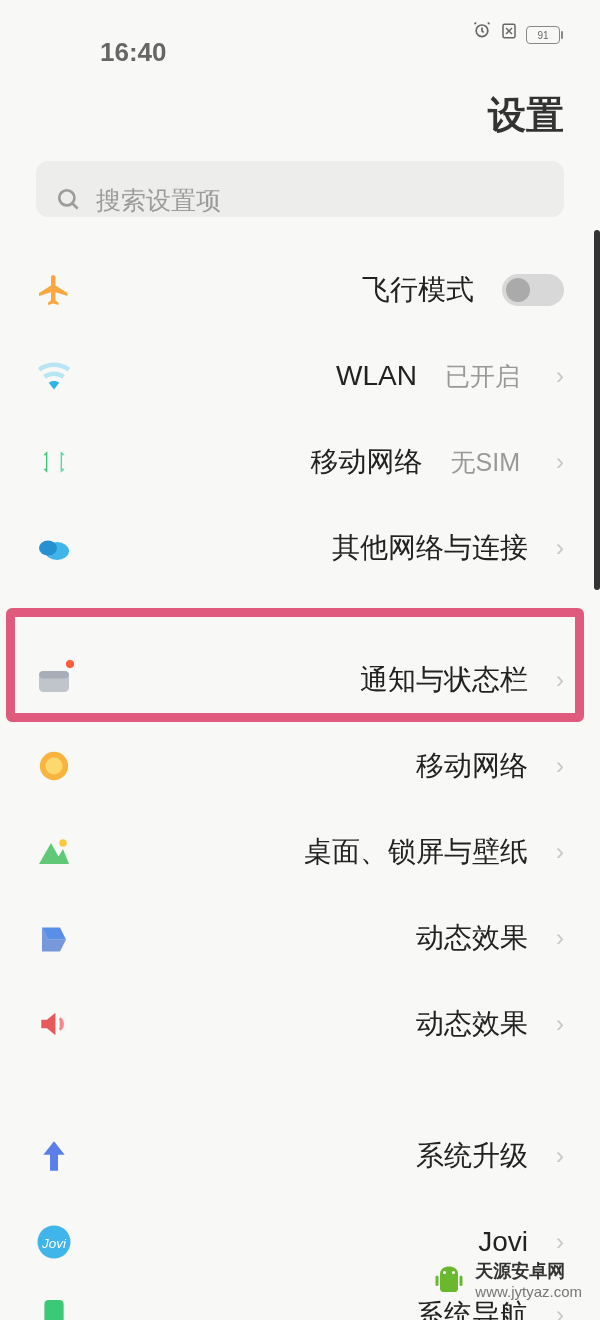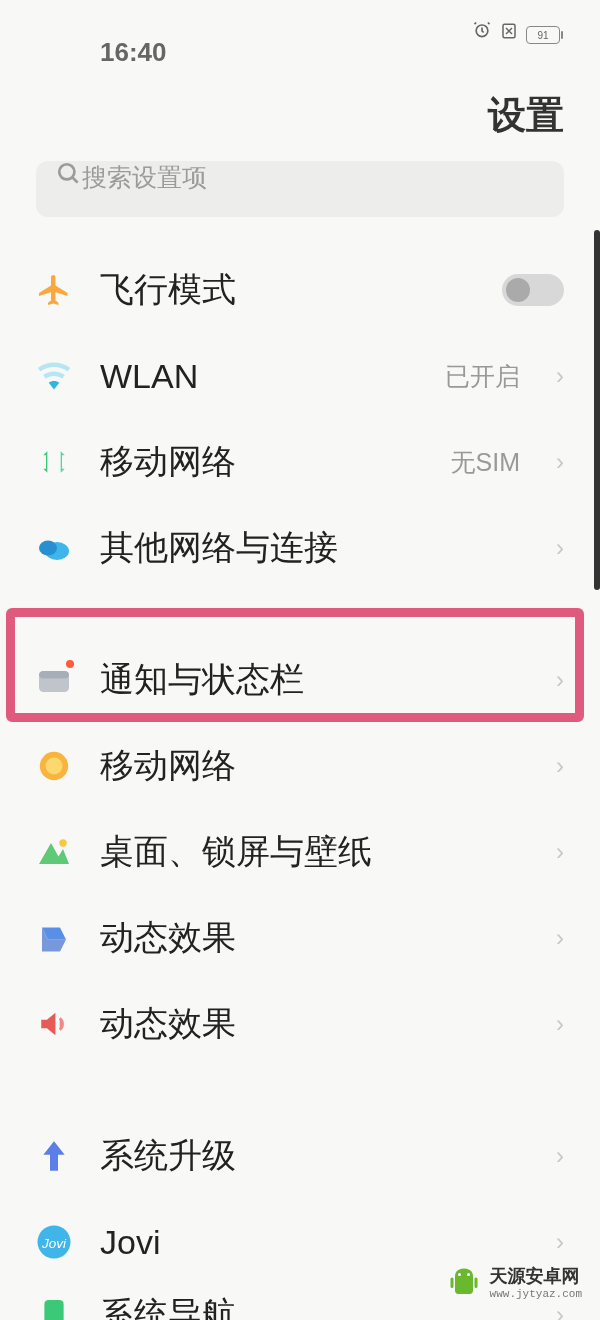--- a/index.html
+++ b/index.html
@@ -40,22 +40,23 @@
       color: #333;
       padding: 30px 36px 20px 36px;
       text-align: right;
     }
     .search-bar {
       margin: 0 36px 10px 36px;
       height: 56px;
       background: #ededec;
       border-radius: 12px;
       display: flex;
-      align-items: flex-start;
+      align-items: flex-end;
       padding: 0 20px;
+      gap: 14px;
     }
     .search-placeholder {
       font-size: 25px;
       color: #9b9b9a;
     }
     .settings-list {
       padding: 0 36px;
     }
     .setting-group {
       background: transparent;
@@ -73,23 +74,24 @@
     .icon-wrap {
       width: 36px;
       height: 36px;
       display: flex;
       align-items: center;
       justify-content: center;
       flex-shrink: 0;
     }
     .item-label {
       flex: 1;
-      font-size: 34px;
+      font-size: 28px;
       color: #222;
       font-weight: 400;
+      text-align: right;
     }
     .item-value {
       font-size: 25px;
       color: #999;
       margin-right: 8px;
     }
     .chevron {
       color: #c8c8c8;
       font-size: 24px;
     }
@@ -147,23 +149,22 @@
       display: flex;
       flex-direction: column;
       color: #6ab82e;
     }
     .wm-main {
       font-size: 18px;
       font-weight: 600;
       color: #333;
     }
     .wm-url {
-      font-size: 11px;
+      font-size: 15px;
       color: #777;
-      font-family: Liberation Mono, monospace;
     }
     .battery-icon {
       width: 34px;
       height: 18px;
       border: 1.5px solid #888;
       border-radius: 4px;
       position: relative;
       display: flex;
       align-items: center;
       justify-content: center;

